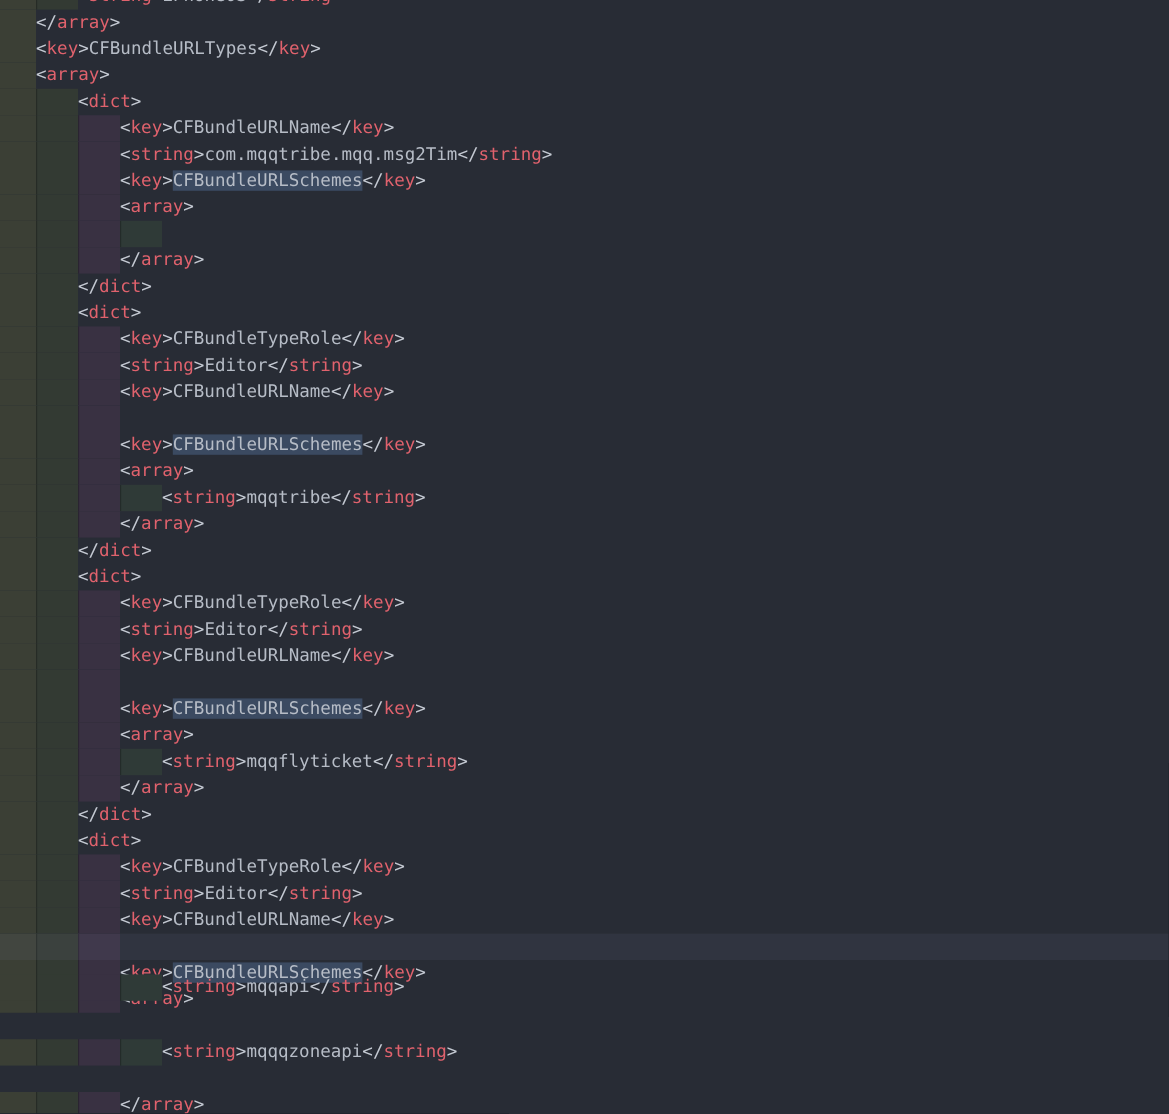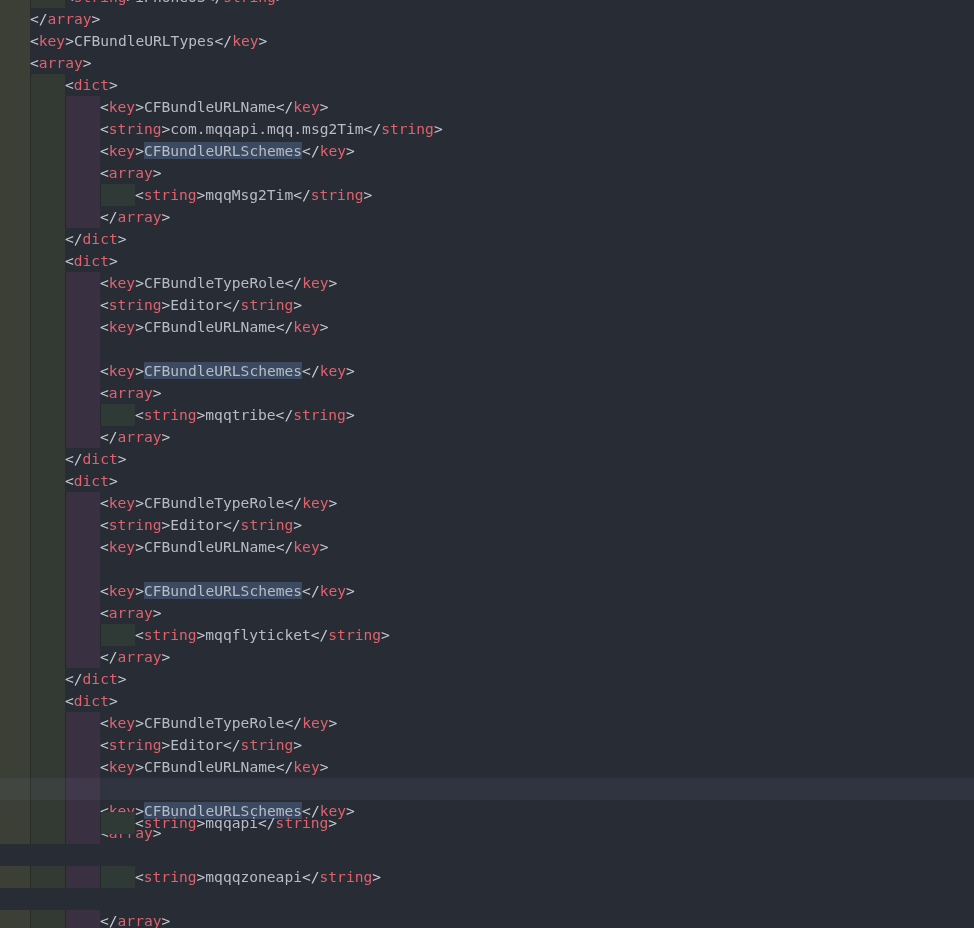--- a/index.html
+++ b/index.html
@@ -67,40 +67,39 @@
     <div class="line" style="top: 96px;">
       <span class="band" style="width: 30px; background: rgb(59, 63, 53);"></span>
       <span class="band guided" style="width: 35px; background: rgb(51, 58, 51);"></span>
       <span class="band guided" style="width: 35px; background: rgb(57, 49, 66);"></span>
       <span class="codetext"><span class="punct">&lt;</span><span class="tag">key</span><span class="punct">&gt;</span><span class="text">CFBundleURLName</span><span class="punct">&lt;/</span><span class="tag">key</span><span class="punct">&gt;</span></span>
     </div>
     <div class="line" style="top: 118px;">
       <span class="band" style="width: 30px; background: rgb(59, 63, 53);"></span>
       <span class="band guided" style="width: 35px; background: rgb(51, 58, 51);"></span>
       <span class="band guided" style="width: 35px; background: rgb(57, 49, 66);"></span>
-      <span class="codetext"><span class="punct">&lt;</span><span class="tag">string</span><span class="punct">&gt;</span><span class="text">com.mqqapi.mqq.msg2Tim</span><span class="punct">&lt;/</span><span class="tag">string</span><span class="punct">&gt;</span></span>
+      <span class="codetext"><span class="punct">&lt;</span><span class="tag">string</span><span class="punct">&gt;</span><span class="text">com.mqqtribe.mqq.msg2Tim</span><span class="punct">&lt;/</span><span class="tag">string</span><span class="punct">&gt;</span></span>
     </div>
     <div class="line" style="top: 140px;">
       <span class="band" style="width: 30px; background: rgb(59, 63, 53);"></span>
       <span class="band guided" style="width: 35px; background: rgb(51, 58, 51);"></span>
       <span class="band guided" style="width: 35px; background: rgb(57, 49, 66);"></span>
       <span class="codetext"><span class="punct">&lt;</span><span class="tag">key</span><span class="punct">&gt;</span><span class="text wordhl">CFBundleURLSchemes</span><span class="punct">&lt;/</span><span class="tag">key</span><span class="punct">&gt;</span></span>
     </div>
     <div class="line" style="top: 162px;">
       <span class="band" style="width: 30px; background: rgb(59, 63, 53);"></span>
       <span class="band guided" style="width: 35px; background: rgb(51, 58, 51);"></span>
       <span class="band guided" style="width: 35px; background: rgb(57, 49, 66);"></span>
       <span class="codetext"><span class="punct">&lt;</span><span class="tag">array</span><span class="punct">&gt;</span></span>
     </div>
     <div class="line" style="top: 184px;">
       <span class="band" style="width: 30px; background: rgb(59, 63, 53);"></span>
       <span class="band guided" style="width: 35px; background: rgb(51, 58, 51);"></span>
       <span class="band guided" style="width: 35px; background: rgb(57, 49, 66);"></span>
       <span class="band guided" style="width: 35px; background: rgb(47, 58, 55);"></span>
-      <span class="codetext"><span class="punct">&lt;</span><span class="tag">string</span><span class="punct">&gt;</span><span class="text">mqqMsg2Tim</span><span class="punct">&lt;/</span><span class="tag">string</span><span class="punct">&gt;</span></span>
     </div>
     <div class="line" style="top: 206px;">
       <span class="band" style="width: 30px; background: rgb(59, 63, 53);"></span>
       <span class="band guided" style="width: 35px; background: rgb(51, 58, 51);"></span>
       <span class="band guided" style="width: 35px; background: rgb(57, 49, 66);"></span>
       <span class="codetext"><span class="punct">&lt;/</span><span class="tag">array</span><span class="punct">&gt;</span></span>
     </div>
     <div class="line" style="top: 228px;">
       <span class="band" style="width: 30px; background: rgb(59, 63, 53);"></span>
       <span class="band guided" style="width: 35px; background: rgb(51, 58, 51);"></span>

